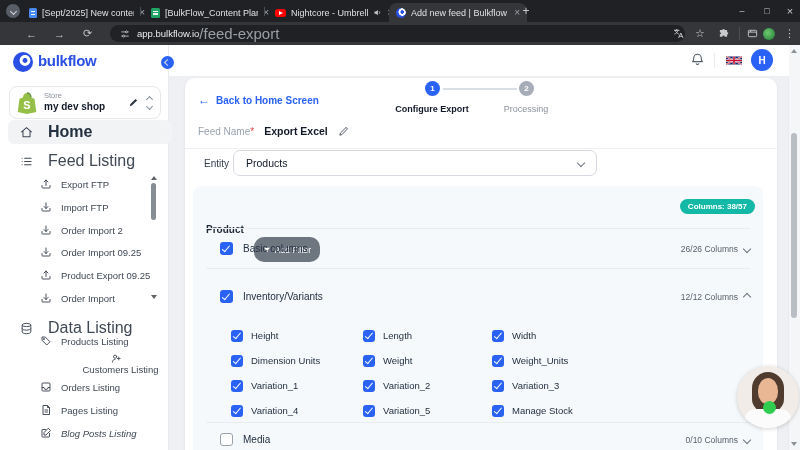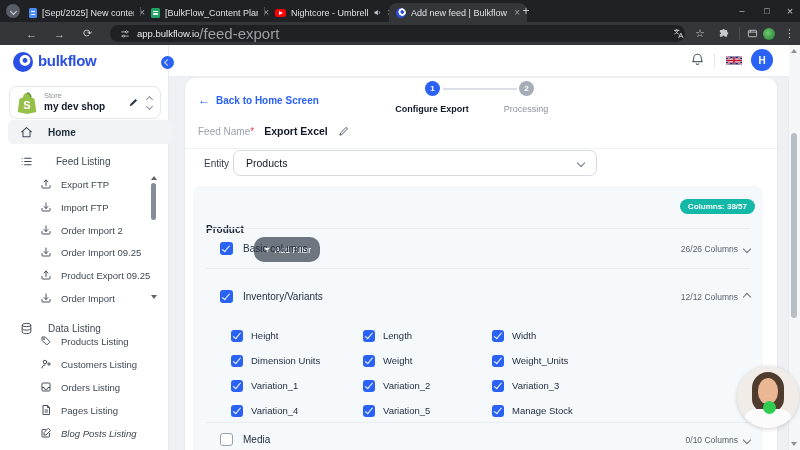--- a/index.html
+++ b/index.html
@@ -67,21 +67,21 @@
       background:radial-gradient(circle at 60% 42%,#2a4fe4 0 2px,#fff 2.8px 5px,#2a4fe4 5.8px);}
   #brandname{font-size:15px;font-weight:800;color:#2a4fe4;letter-spacing:-.3px;}
   #collapsebtn{position:absolute;left:161px;top:56px;width:13px;height:13px;border-radius:50%;
       background:#2a62f6;z-index:4;display:flex;align-items:center;justify-content:center;}
   #storecard{position:absolute;left:9px;top:41px;width:150px;height:31px;border:1px solid #e5e7eb;
       border-radius:8px;background:#fff;display:flex;align-items:center;}
   #storeinfo{margin-left:7px;line-height:1.15;}
   #storelabel{font-size:7.5px;color:#8a919c;}
   #storename{font-size:10px;font-weight:700;color:#111827;}
   .srow{position:absolute;left:8px;width:152px;height:22px;display:flex;align-items:center;}
-  .srow .lbl{font-size:10px;color:#3f4854;}
+  .srow .lbl{font-size:16px;color:#3f4854;}
   .srow.top .lbl{margin-left:15px;}
   .srow.sub .lbl{margin-left:9px;font-size:9.5px;}
   .srow.home{background:#f2f3f5;border-radius:6px;height:24px;}
   .srow.home .lbl{font-weight:700;color:#23303f;}
   .srow.top{padding-left:12px;}
   .srow.sub{padding-left:32px;}
   #sidescroll-thumb{position:absolute;left:151px;top:138px;width:5px;height:37px;border-radius:2.5px;background:#878d94;}
   .sidescar{position:absolute;left:151px;width:0;height:0;border-left:3px solid transparent;border-right:3px solid transparent;}
   
   #card{position:absolute;left:185px;top:78px;width:592px;bottom:-4px;background:#fff;
@@ -262,21 +262,21 @@
       </span>
     </div>
 
     <div class="srow top home" style="top:75px;">
       <svg class="ic" width="13" height="13" viewBox="0 0 24 24" fill="none" stroke="#3f4854" stroke-width="1.9" stroke-linecap="round" stroke-linejoin="round">
           <path d="M3 11l9-8 9 8M5.5 9v11h13V9"></path>
         </svg>
       <span class="lbl">Home</span>
     </div>
 
-    <div class="srow top" style="top:105px;gap:8px;">
+    <div class="srow top" style="top:105px;">
       <svg class="ic" width="13" height="13" viewBox="0 0 24 24" fill="none" stroke="#3f4854" stroke-width="1.9" stroke-linecap="round">
           <path d="M8.5 6h12M8.5 12h12M8.5 18h12M4 6h.01M4 12h.01M4 18h.01"></path>
         </svg>
       <span class="lbl">Feed Listing</span>
     </div>
 
     <div class="srow sub" style="top:128px;">
       <svg class="ic" width="12" height="12" viewBox="0 0 24 24" fill="none" stroke="#3f4854" stroke-width="1.9" stroke-linecap="round" stroke-linejoin="round">
           <path d="M12 15V4M8 8l4-4 4 4M4 15v4a1 1 0 0 0 1 1h14a1 1 0 0 0 1-1v-4"></path>
         </svg>
@@ -325,21 +325,21 @@
       <span class="lbl">Data Listing</span>
     </div>
 
     <div class="srow sub" style="top:285px;">
       <svg class="ic" width="12" height="12" viewBox="0 0 24 24" fill="none" stroke="#3f4854" stroke-width="1.9" stroke-linejoin="round">
           <path d="M20 13.5L13.5 20 4 10.5V4h6.5L20 13.5z"></path>
           <circle cx="8" cy="8" r="1" fill="#3f4854"></circle>
         </svg>
       <span class="lbl">Products Listing</span>
     </div>
-    <div class="srow sub" style="top:308px;">
+    <div class="srow sub" style="top:308px;flex-direction:column;">
       <svg class="ic" width="12" height="12" viewBox="0 0 24 24" fill="none" stroke="#3f4854" stroke-width="1.9" stroke-linecap="round">
           <circle cx="10" cy="8" r="3.5"></circle>
           <path d="M4 20c0-4 2.5-6 6-6M18 9v6M15 12h6"></path>
         </svg>
       <span class="lbl">Customers Listing</span>
     </div>
     <div class="srow sub" style="top:331px;">
       <svg class="ic" width="12" height="12" viewBox="0 0 24 24" fill="none" stroke="#3f4854" stroke-width="1.9" stroke-linejoin="round">
           <rect x="4" y="4" width="16" height="16" rx="2"></rect>
           <path d="M4 13h4a4 4 0 0 0 8 0h4"></path>

